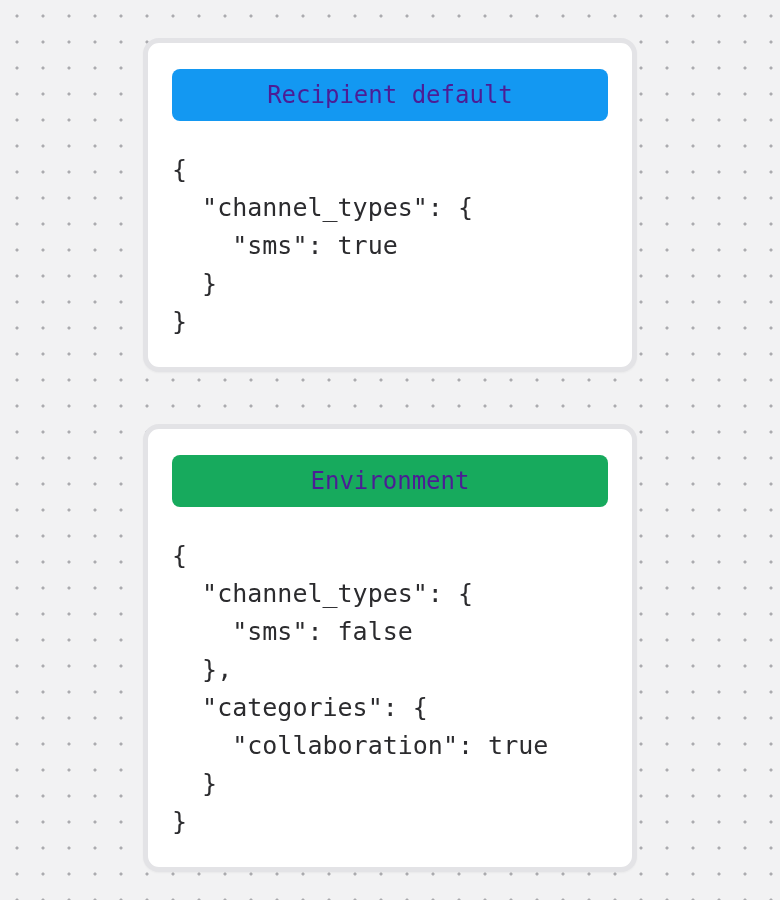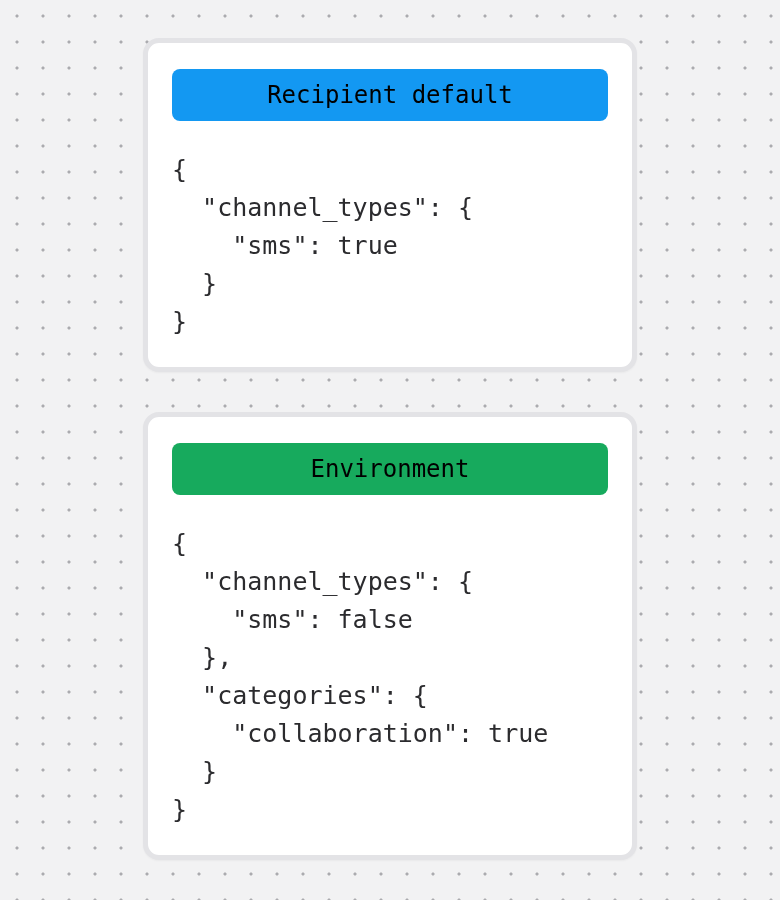--- a/index.html
+++ b/index.html
@@ -29,29 +29,29 @@
 
   .card {
     width: 494px;
     background: #ffffff;
     border: 5px solid #e3e3e6;
     border-radius: 16px;
     padding: 26px 24px;
     box-shadow: 0 1px 2px rgba(0,0,0,0.04);
   }
 
-  .card + .card { margin-top: 40px; }
+  .card + .card { margin-top: 52px; }
 
   .card-badge {
     height: 52px;
     border-radius: 8px;
     display: flex;
     align-items: center;
     justify-content: center;
-    color: #000000;
+    color: #4c1d95;
     font-size: 24px;
     letter-spacing: 0;
     user-select: none;
   }
 
   .card-code {
     margin-top: 30px;
     font-family: "DejaVu Sans Mono", "Liberation Mono", monospace;
     font-size: 25px;
     line-height: 38px;

